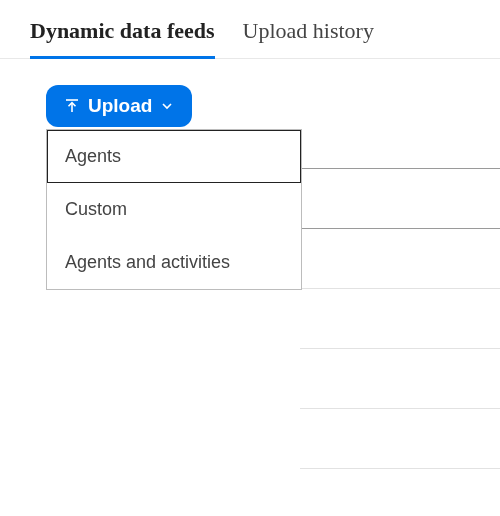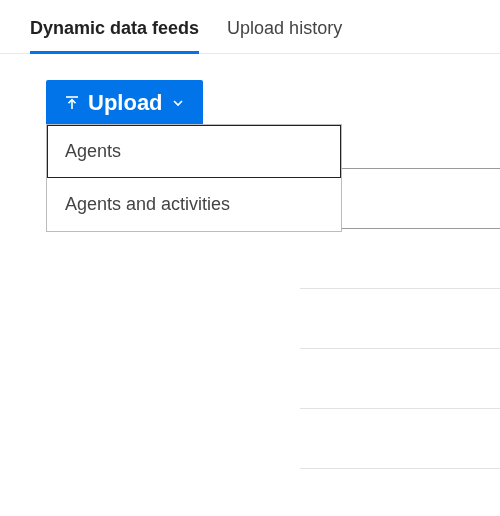--- a/index.html
+++ b/index.html
@@ -11,60 +11,61 @@
       overflow: hidden;
       position: relative;
     }
     .tabs {
       display: flex;
       padding: 18px 30px 0 30px;
       gap: 28px;
       border-bottom: 1px solid #e8e8e8;
     }
     .tab {
-      font-size: 18px;
+      font-size: 22px;
       color: #444;
       padding-bottom: 14px;
       cursor: pointer;
       position: relative;
+      font-family: Liberation Serif, serif;
     }
     .tab.active {
       color: #222;
       font-weight: 600;
     }
     .tab.active::after {
       content: "";
       position: absolute;
       left: 0; right: 0; bottom: -1px;
       height: 3px;
       background: #0074e8;
     }
     .toolbar {
       padding: 26px 0 0 46px;
       position: relative;
     }
     .upload-btn {
       background: #0074e8;
       color: #fff;
-      font-size: 22px;
+      font-size: 19px;
       font-weight: 600;
       border: none;
       padding: 10px 18px;
       display: inline-flex;
       align-items: center;
       gap: 8px;
       cursor: pointer;
-      border-radius: 2px;
+      border-radius: 12px;
     }
     .upload-btn svg { display: block; }
     .dropdown {
       position: absolute;
       top: 70px;
       left: 46px;
-      width: 296px;
+      width: 256px;
       background: #fff;
       border: 1px solid #bcbcbc;
       z-index: 10;
     }
     .dropdown-item {
       font-size: 18px;
       color: #444;
       padding: 16px 18px;
       cursor: pointer;
       display: flex;
@@ -116,20 +117,23 @@
         <polyline points="3,5 7,9 11,5" stroke="#fff" stroke-width="1.6" fill="none"></polyline>
       </svg>
     </span>
   </button>
 
   <div class="dropdown">
     <div class="dropdown-item selected">
       <span>Agents</span>
     </div>
     <div class="dropdown-item">
+      <span>Custom</span>
+    </div>
+    <div class="dropdown-item">
       <span>Agents and activities</span>
     </div>
   </div>
 </div>
 
 <div class="bg-table">
   <div class="bg-row"></div>
   <div class="bg-row"></div>
   <div class="bg-row light"></div>
   <div class="bg-row light"></div>

